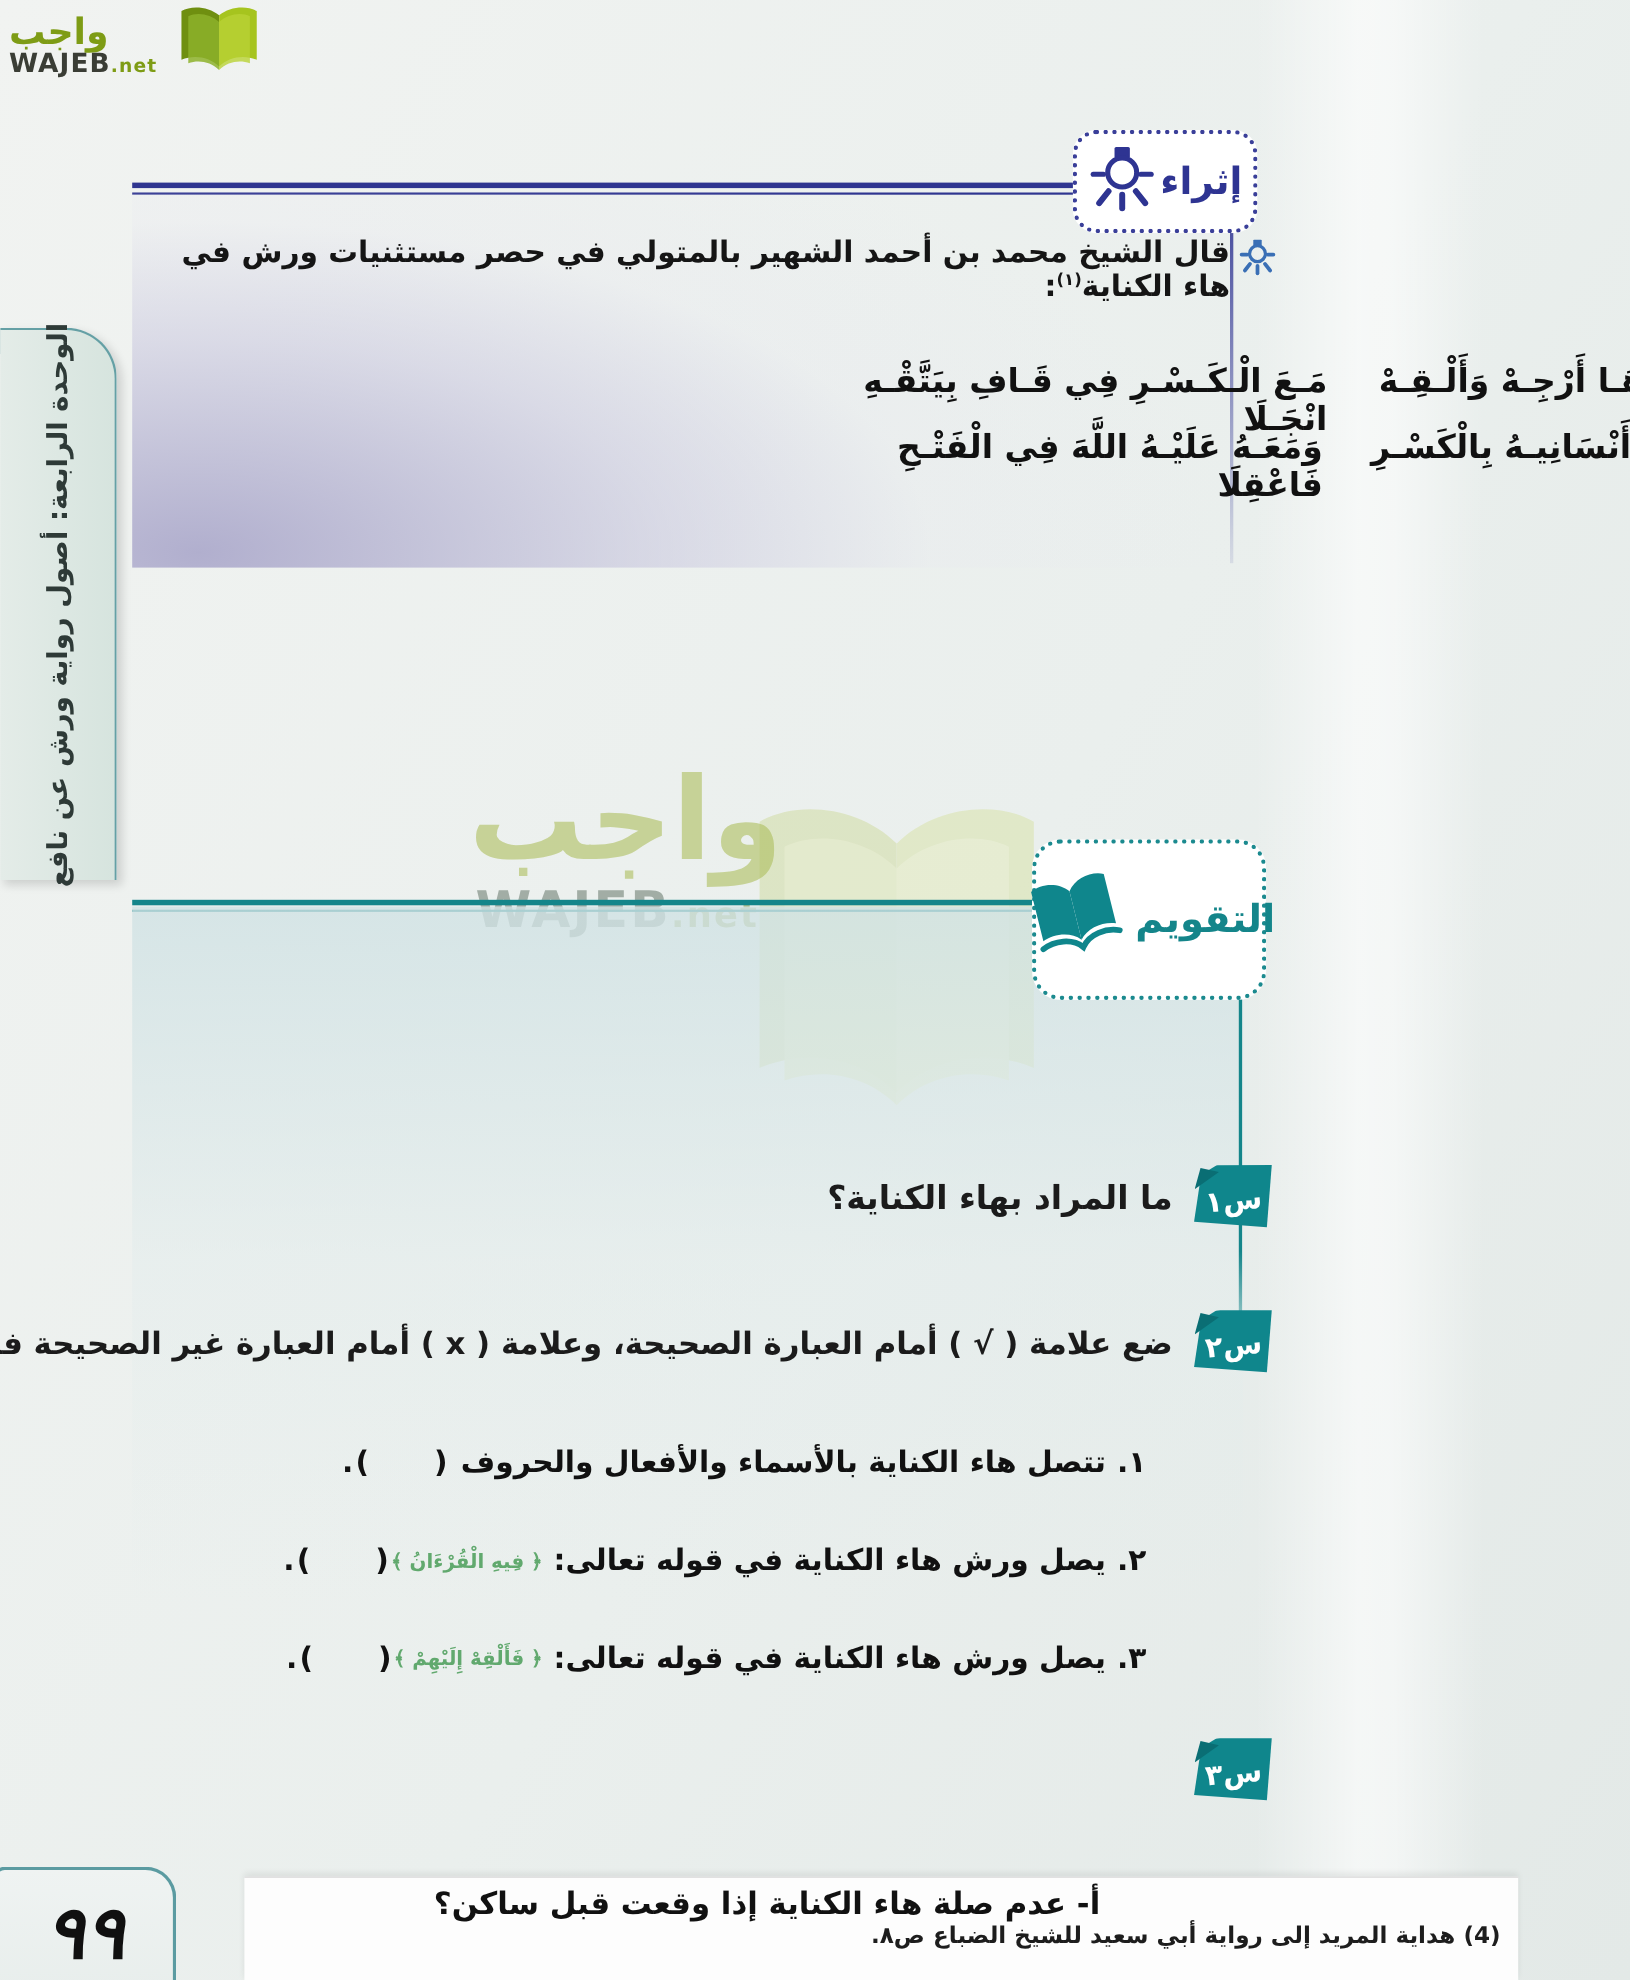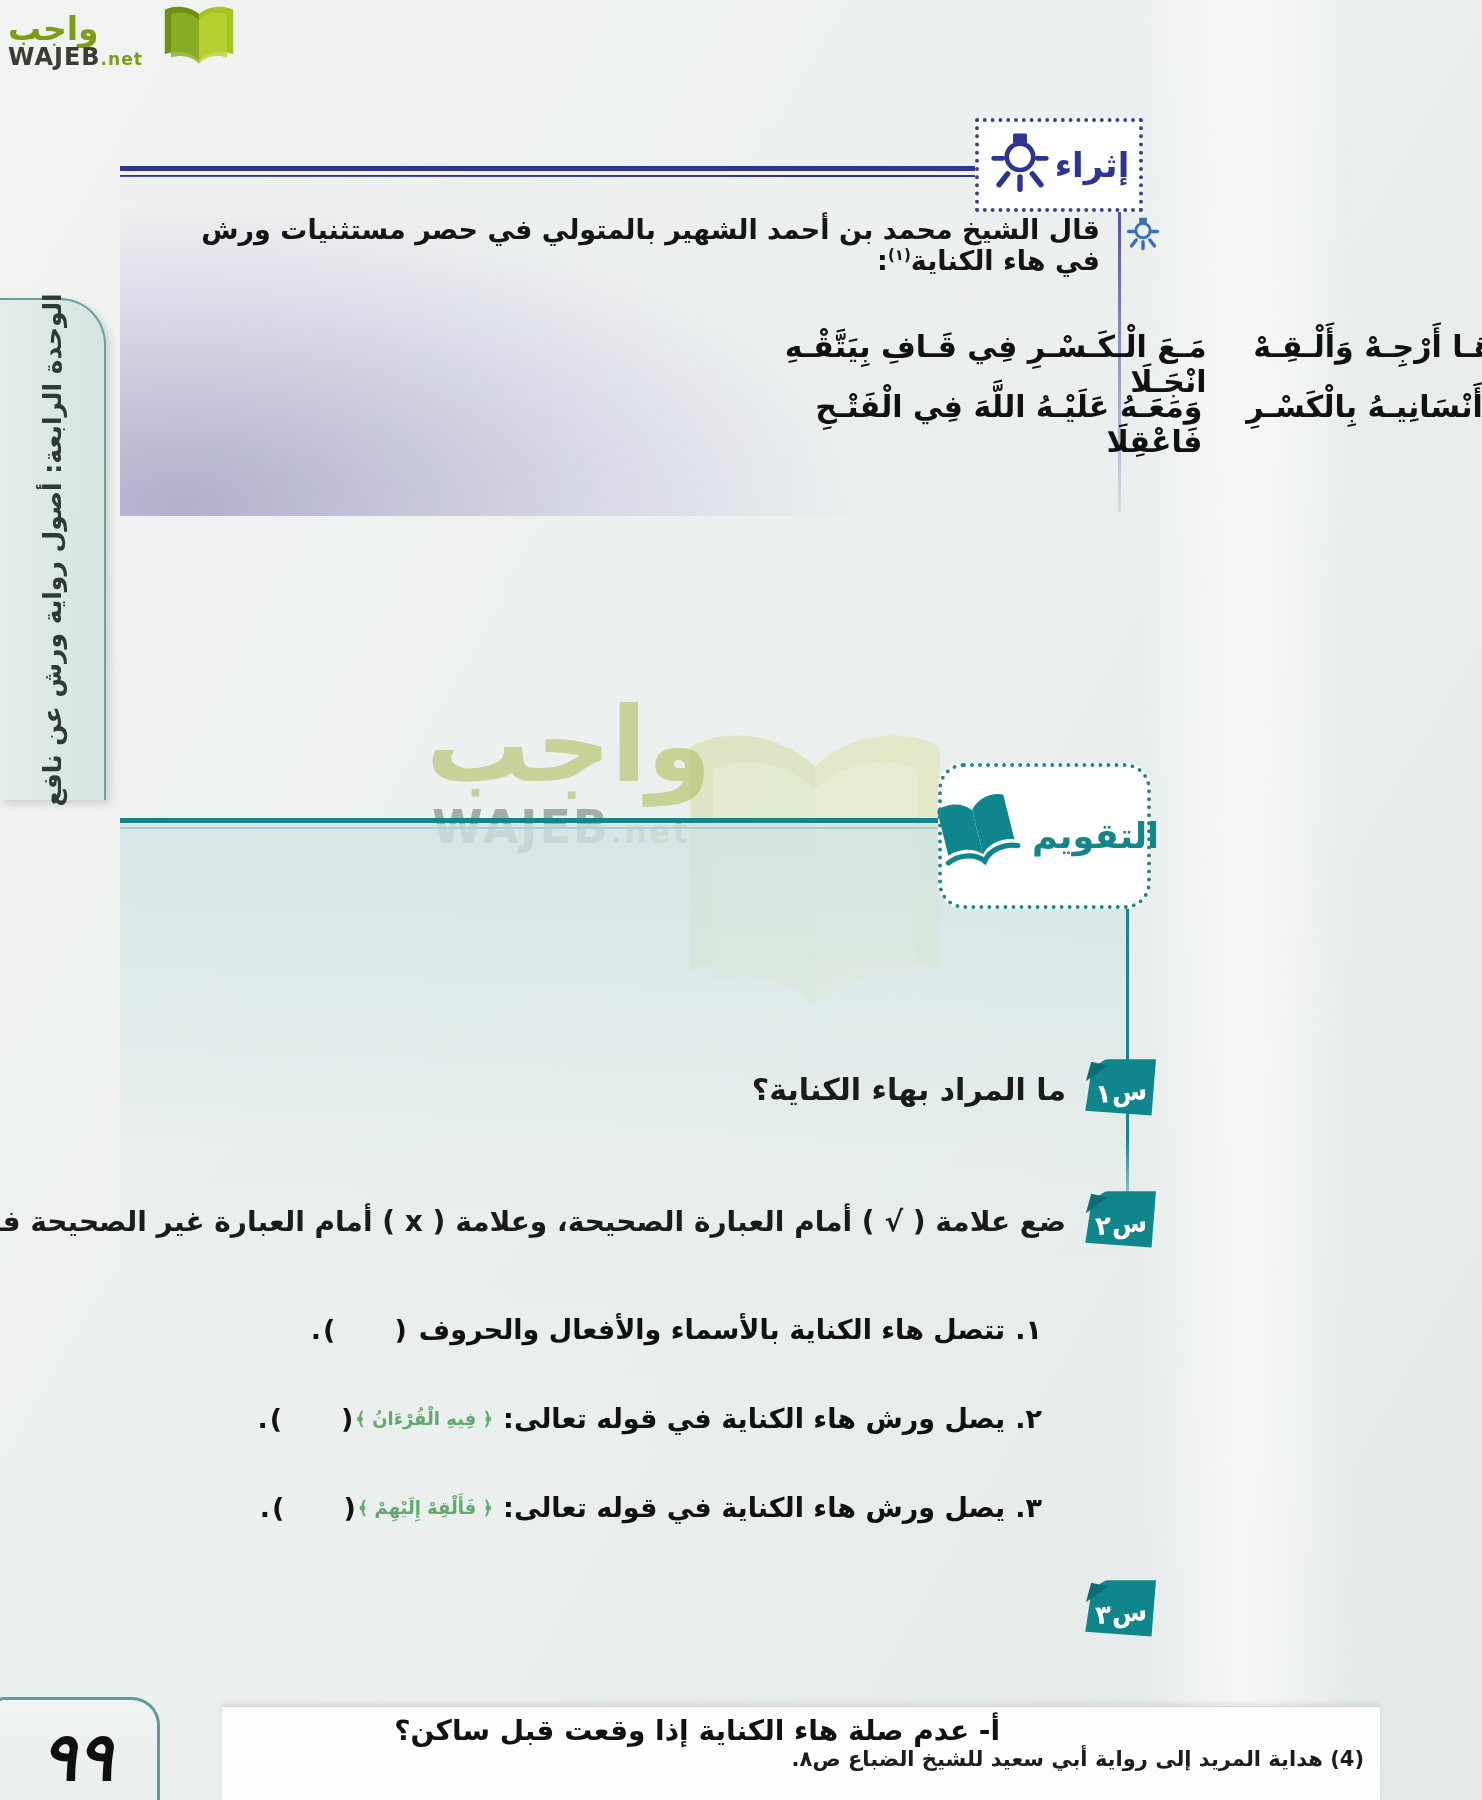--- a/index.html
+++ b/index.html
@@ -28,25 +28,25 @@
   
   .dbl-line{position:absolute;height:4px;border-top:5px solid;border-bottom:2px solid;}
   .dbl-line.blue{border-color:#2f3590;}
   .dbl-line.teal{border-color:#14858a;}
   
   .enrich-panel{position:absolute;left:120px;top:176px;width:1000px;height:340px;
     background:radial-gradient(ellipse 950px 430px at 6% 96%,rgba(166,163,200,.85),rgba(197,195,221,.5) 45%,rgba(230,230,240,.22) 70%,rgba(240,240,245,0) 100%);}
   .enrich-vline{position:absolute;left:1118px;top:204px;width:3px;height:308px;
     background:linear-gradient(180deg,#4a4fa0,rgba(74,79,160,.12));}
   .badge{position:absolute;background:#fff;display:flex;align-items:center;justify-content:center;direction:ltr;}
-  .enrich-badge{left:975px;top:118px;width:160px;height:86px;border:4px dotted #3a3f99;border-radius:2px;gap:4px;}
+  .enrich-badge{left:975px;top:118px;width:160px;height:86px;border:4px dotted #3a3f99;border-radius:22px;gap:4px;}
   .enrich-badge .lbl{font-size:34px;font-weight:bold;color:#2e3492;}
   .eval-badge{left:938px;top:763px;width:205px;height:138px;border:4px dotted #1b8a8f;border-radius:26px;gap:6px;}
   .eval-badge .lbl{font-size:35px;font-weight:bold;color:#14858a;}
-  .enrich-heading{position:absolute;right:322px;top:214px;width:1012px;display:flex;align-items:flex-start;gap:26px;
+  .enrich-heading{position:absolute;right:322px;top:214px;width:1012px;display:flex;align-items:flex-start;gap:8px;
     font-size:27px;font-weight:bold;color:#151515;}
   .enrich-heading sup{font-size:15px;}
   .poetry{position:absolute;left:195px;top:272px;width:925px;font-size:30px;font-weight:bold;color:#111;}
   .poetry .vline{display:flex;justify-content:space-between;height:60px;align-items:center;}
   
   .eval-panel{position:absolute;left:120px;top:824px;width:1010px;height:720px;border-radius:0 0 34px 34px;
     background:linear-gradient(180deg,rgba(208,226,228,.8),rgba(226,236,236,.45) 45%,rgba(236,241,240,0) 88%);}
   .eval-vline{position:absolute;left:1126px;top:901px;width:3px;height:338px;
     background:linear-gradient(180deg,#14858a 70%,rgba(20,133,138,0));}
   .q-row{position:absolute;display:flex;align-items:center;gap:16px;}

